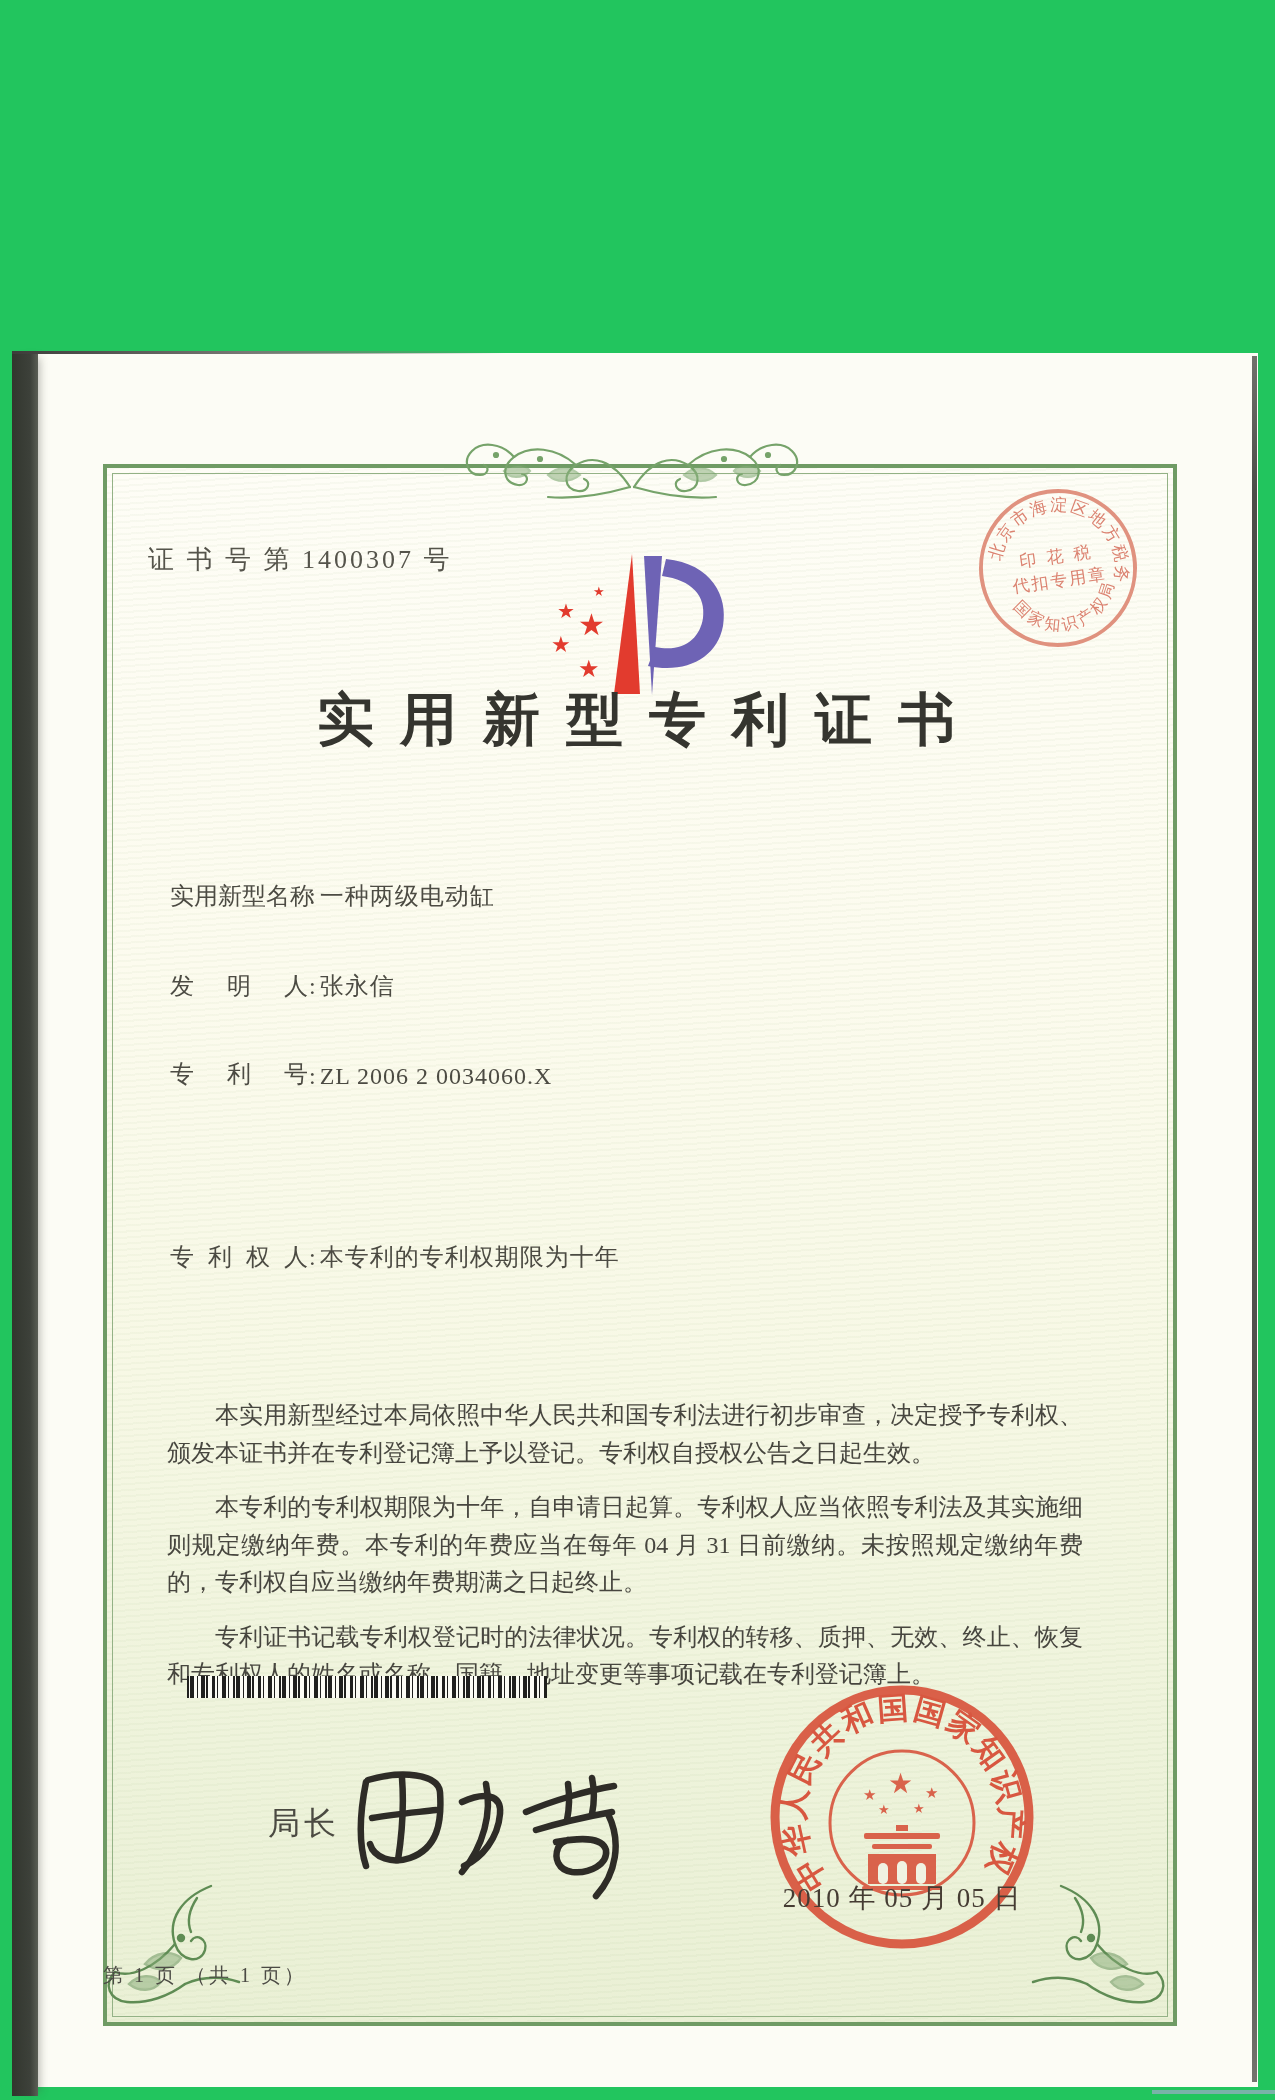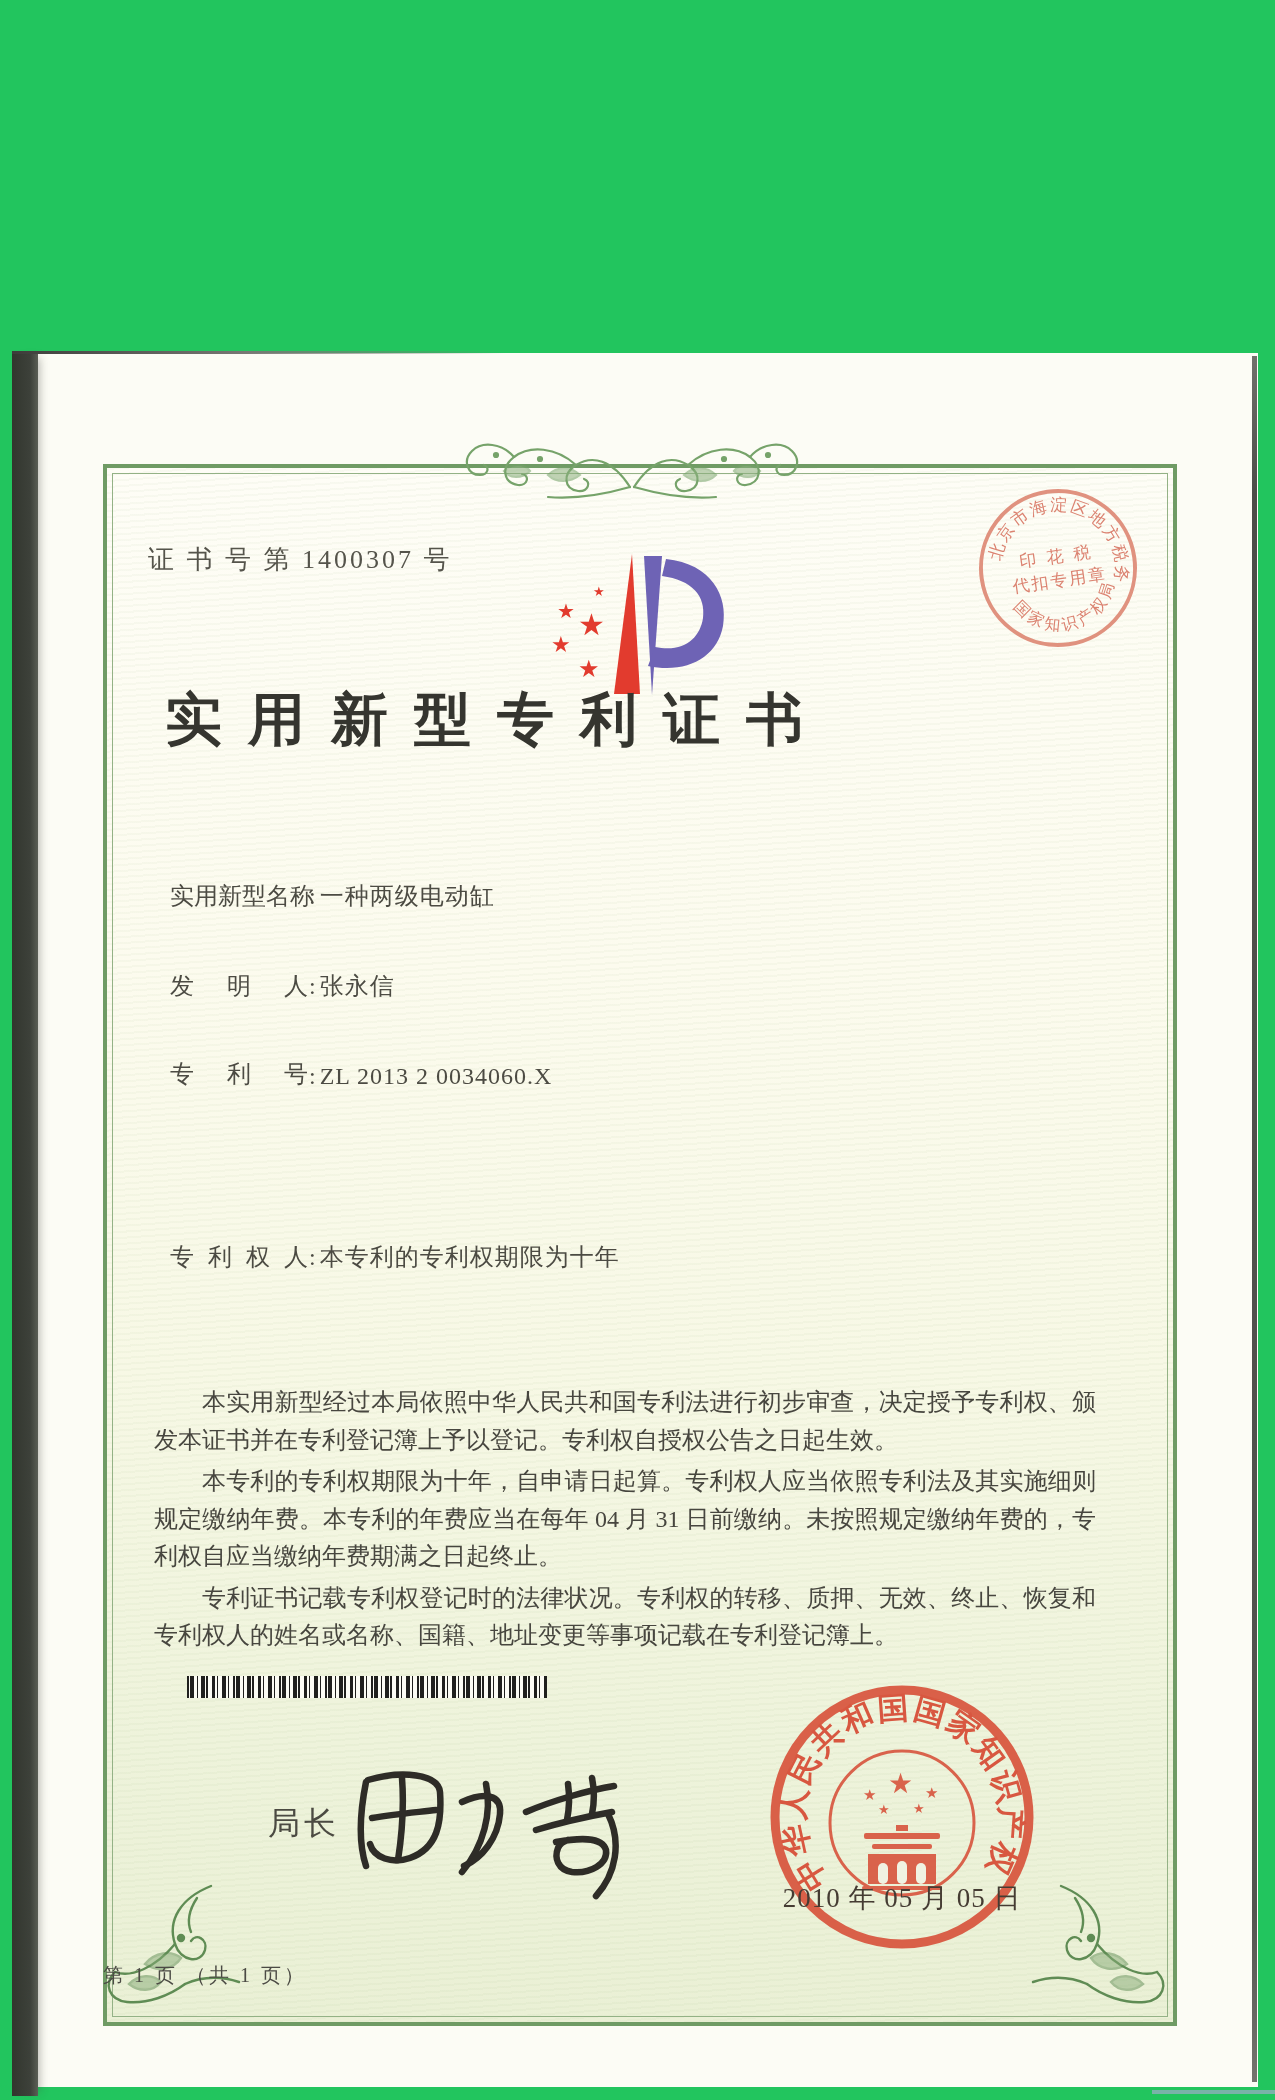--- a/index.html
+++ b/index.html
@@ -20,29 +20,29 @@
 
   
   .frame{left:103px;top:464px;width:1066px;height:1554px;border:4px solid #6f9b64;
          background:linear-gradient(180deg,#fefdf6 0%,#fcfbee 32%,#f7f8e5 58%,#eef3db 82%,#eaf0d5 100%);}
   .frame::before{content:"";position:absolute;inset:5px;border:1px solid #94b286;}
   .frame::after{content:"";position:absolute;inset:0;
      background:repeating-linear-gradient(176deg,rgba(130,165,105,.05) 0 2px,rgba(255,255,255,0) 2px 6px);}
 
   
   .cert-number{left:148px;top:542px;font-size:26px;letter-spacing:3px;color:#55544b;}
-  .title{left:103px;top:682px;width:1066px;text-align:left;font-weight:700;
-         font-size:57px;letter-spacing:26px;text-indent:26px;color:#35352f;margin-left:36px;}
+  .title{left:103px;top:682px;width:1066px;text-align:center;font-weight:700;
+         font-size:57px;letter-spacing:26px;text-indent:26px;color:#35352f;}
   .field{left:170px;width:930px;font-size:24px;color:#4c4b43;white-space:nowrap;}
   .flabel{display:inline-block;width:138px;text-align:justify;text-align-last:justify;vertical-align:bottom;}
   .fcolon{display:inline-block;margin:0 4px 0 1px;}
   .fvalue{letter-spacing:1px;font-family:Liberation Serif, serif;}
   .body-text{left:150px;top:1380px;width:950px;font-size:24px;line-height:37.5px;
              color:#47463f;text-align:justify;}
-  .body-text p{margin:4px;text-indent:2em;}
+  .body-text p{margin:17px;text-indent:2em;}
   .barcode{left:187px;top:1676px;width:360px;height:22px;background:
      repeating-linear-gradient(90deg,#20201e 0 2px,#fcfcf5 2px 3px,#20201e 3px 7px,#fcfcf5 7px 10px,
        #20201e 10px 11px,#fcfcf5 11px 14px,#20201e 14px 18px,#fcfcf5 18px 19px,#20201e 19px 21px,
        #fcfcf5 21px 25px,#20201e 25px 28px,#fcfcf5 28px 30px,#20201e 30px 31px,#fcfcf5 31px 35px,
        #20201e 35px 39px,#fcfcf5 39px 41px,#20201e 41px 42px,#fcfcf5 42px 46px);}
   .sig-label{left:268px;top:1802px;font-size:32px;color:#4b4a42;letter-spacing:4px;}
   .footer{left:103px;top:1962px;width:1066px;text-align:left;font-size:20px;
           letter-spacing:3px;color:#4b4a44;}
   .seal-date{left:770px;top:1880px;width:264px;text-align:center;font-size:27px;
              color:#453c33;letter-spacing:1px;z-index:6;}
@@ -116,21 +116,21 @@
 
   <div class="abs title">实用新型专利证书</div>
 
   <div class="abs field" style="top:880px">
     <span class="flabel">实用新型名称</span><span class="fcolon">:</span><span class="fvalue">一种两级电动缸</span>
   </div>
   <div class="abs field" style="top:970px">
     <span class="flabel">发明人</span><span class="fcolon">:</span><span class="fvalue">张永信</span>
   </div>
   <div class="abs field" style="top:1058px">
-    <span class="flabel">专利号</span><span class="fcolon">:</span><span class="fvalue">ZL 2013 2 0034060.X</span>
+    <span class="flabel">专利号</span><span class="fcolon">:</span><span class="fvalue">ZL 2006 2 0034060.X</span>
   </div>
   <div class="abs field" style="top:1241px">
     <span class="flabel">专利权人</span><span class="fcolon">:</span><span class="fvalue">本专利的专利权期限为十年</span>
   </div>
 
   <div class="abs body-text">
     <p>本实用新型经过本局依照中华人民共和国专利法进行初步审查，决定授予专利权、颁发本证书并在专利登记簿上予以登记。专利权自授权公告之日起生效。</p>
     <p>本专利的专利权期限为十年，自申请日起算。专利权人应当依照专利法及其实施细则规定缴纳年费。本专利的年费应当在每年 04 月 31 日前缴纳。未按照规定缴纳年费的，专利权自应当缴纳年费期满之日起终止。</p>
     <p>专利证书记载专利权登记时的法律状况。专利权的转移、质押、无效、终止、恢复和专利权人的姓名或名称、国籍、地址变更等事项记载在专利登记簿上。</p>
   </div>

